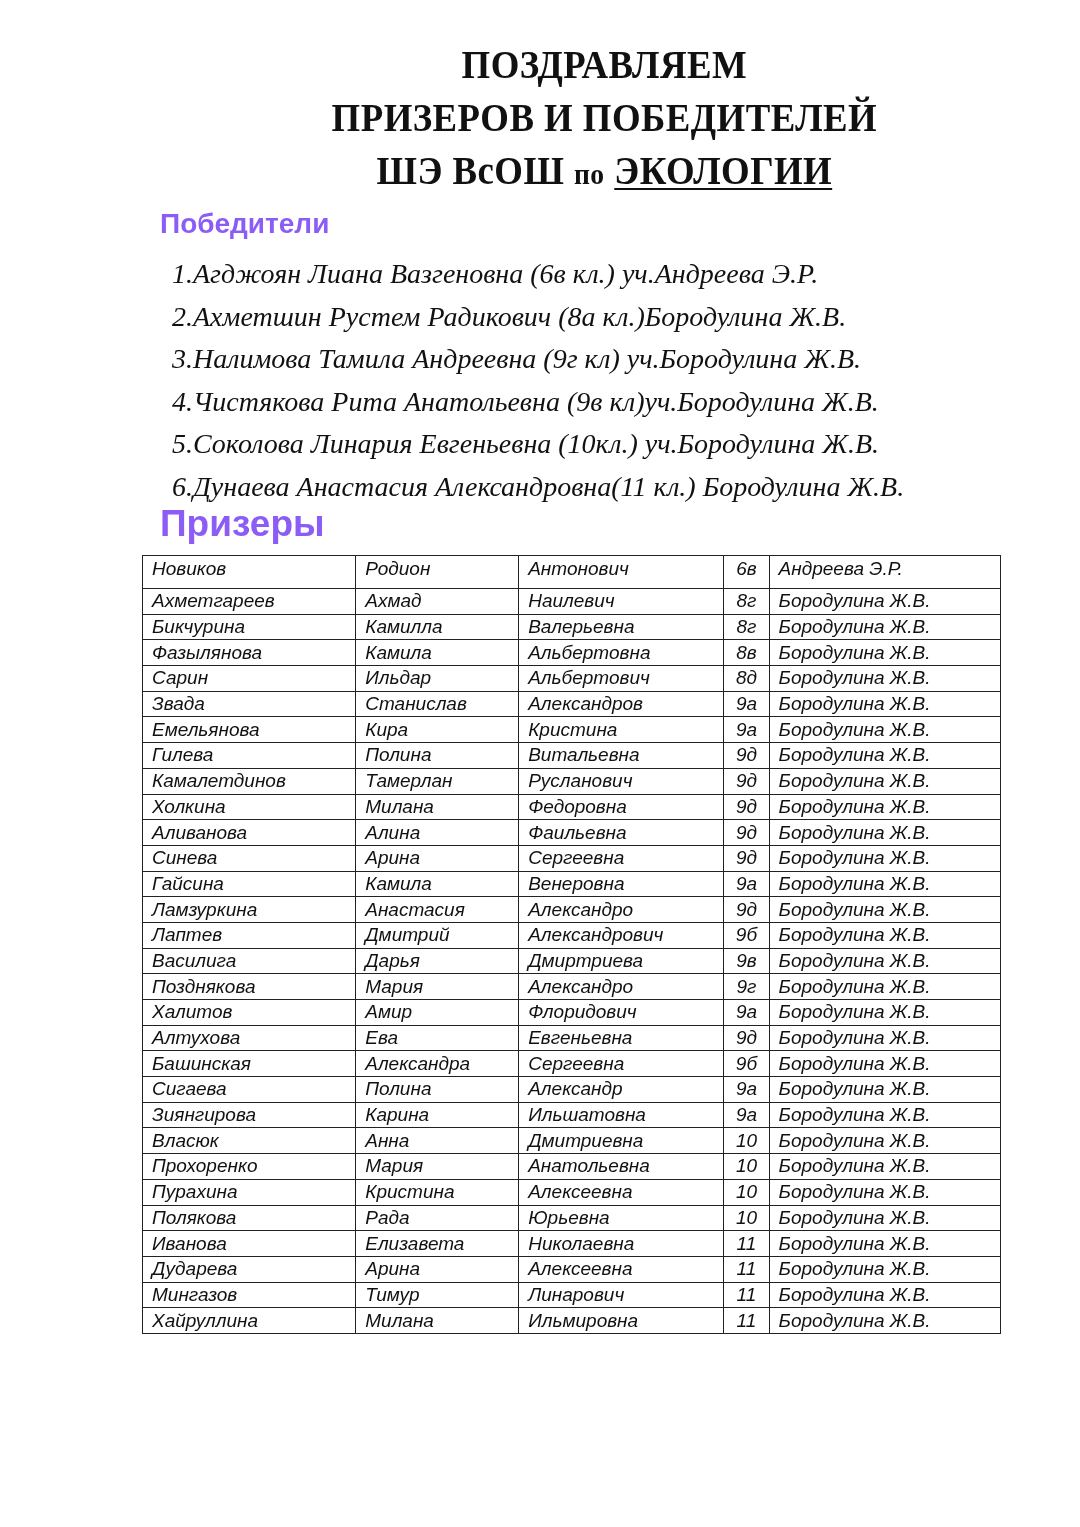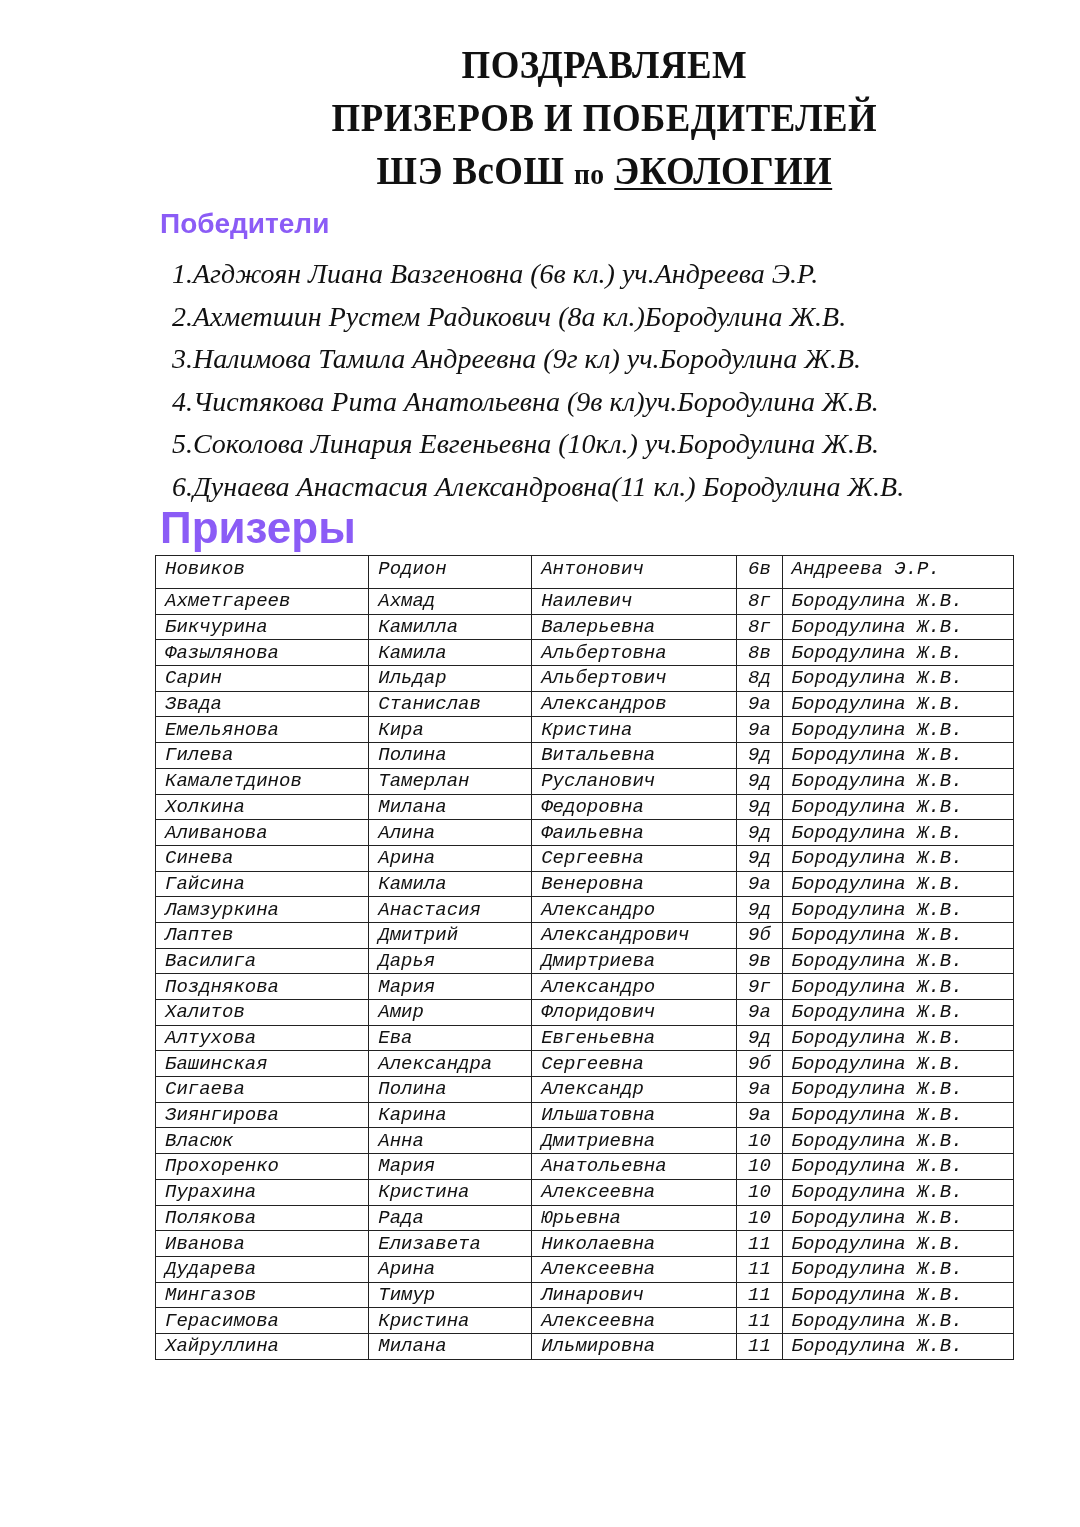--- a/index.html
+++ b/index.html
@@ -12,31 +12,31 @@
   .title .line1 { padding-left: 140px; }
   .title .line2 { padding-left: 140px; }
   .title .line3 { padding-left: 140px; }
   .title .small { font-size: 30px; }
   .title .u { text-decoration: underline; text-decoration-thickness: 2px; text-underline-offset: 4px; }
 
   .sec-head {
     position: absolute; left: 160px; font-family: Liberation Sans, sans-serif; font-weight: bold; color: #8b5cf6;
   }
   .sec-winners { top: 208px; font-size: 28px; }
-  .sec-prizers { top: 503px; font-size: 44px; }
+  .sec-prizers { top: 503px; font-size: 37px; }
 
   .winners {
     position: absolute; left: 155px; top: 236px; margin: 17px; padding: 0; list-style: none;
     font-family: "Liberation Serif", serif; font-style: italic; font-size: 28px; color: #111;
   }
   .winners li { height: 42.5px; line-height: 42.5px; white-space: nowrap; }
 
   table.prizers {
-    position: absolute; left: 155px; top: 555px; width: 859px;
-    border-collapse: collapse; font-family: Liberation Mono, monospace; font-style: italic;
+    position: absolute; left: 142px; top: 555px; width: 859px;
+    border-collapse: collapse; font-family: Liberation Sans, sans-serif; font-style: italic;
     font-size: 19px; color: #111;
   }
   table.prizers td {
     border: 1.5px solid #222; padding: 0 0 0 9px; height: 24.7px; line-height: 24px;
     white-space: nowrap; vertical-align: middle;
   }
   table.prizers tr.first td { height: 31px; vertical-align: top; padding-top: 1px; }
   table.prizers td.c1 { width: 202px; }
   table.prizers td.c2 { width: 152px; }
   table.prizers td.c3 { width: 194px; }
@@ -268,27 +268,20 @@
         <td class="c5">Бородулина Ж.В.</td>
       </tr>
       <tr>
         <td class="c1">Мингазов</td>
         <td class="c2">Тимур</td>
         <td class="c3">Линарович</td>
         <td class="c4">11</td>
         <td class="c5">Бородулина Ж.В.</td>
       </tr>
       <tr>
-        <td class="c1">Герасимова</td>
-        <td class="c2">Кристина</td>
-        <td class="c3">Алексеевна</td>
-        <td class="c4">11</td>
-        <td class="c5">Бородулина Ж.В.</td>
-      </tr>
-      <tr>
         <td class="c1">Хайруллина</td>
         <td class="c2">Милана</td>
         <td class="c3">Ильмировна</td>
         <td class="c4">11</td>
         <td class="c5">Бородулина Ж.В.</td>
       </tr>
     </tbody>
 </table>
 
 </body></html>

